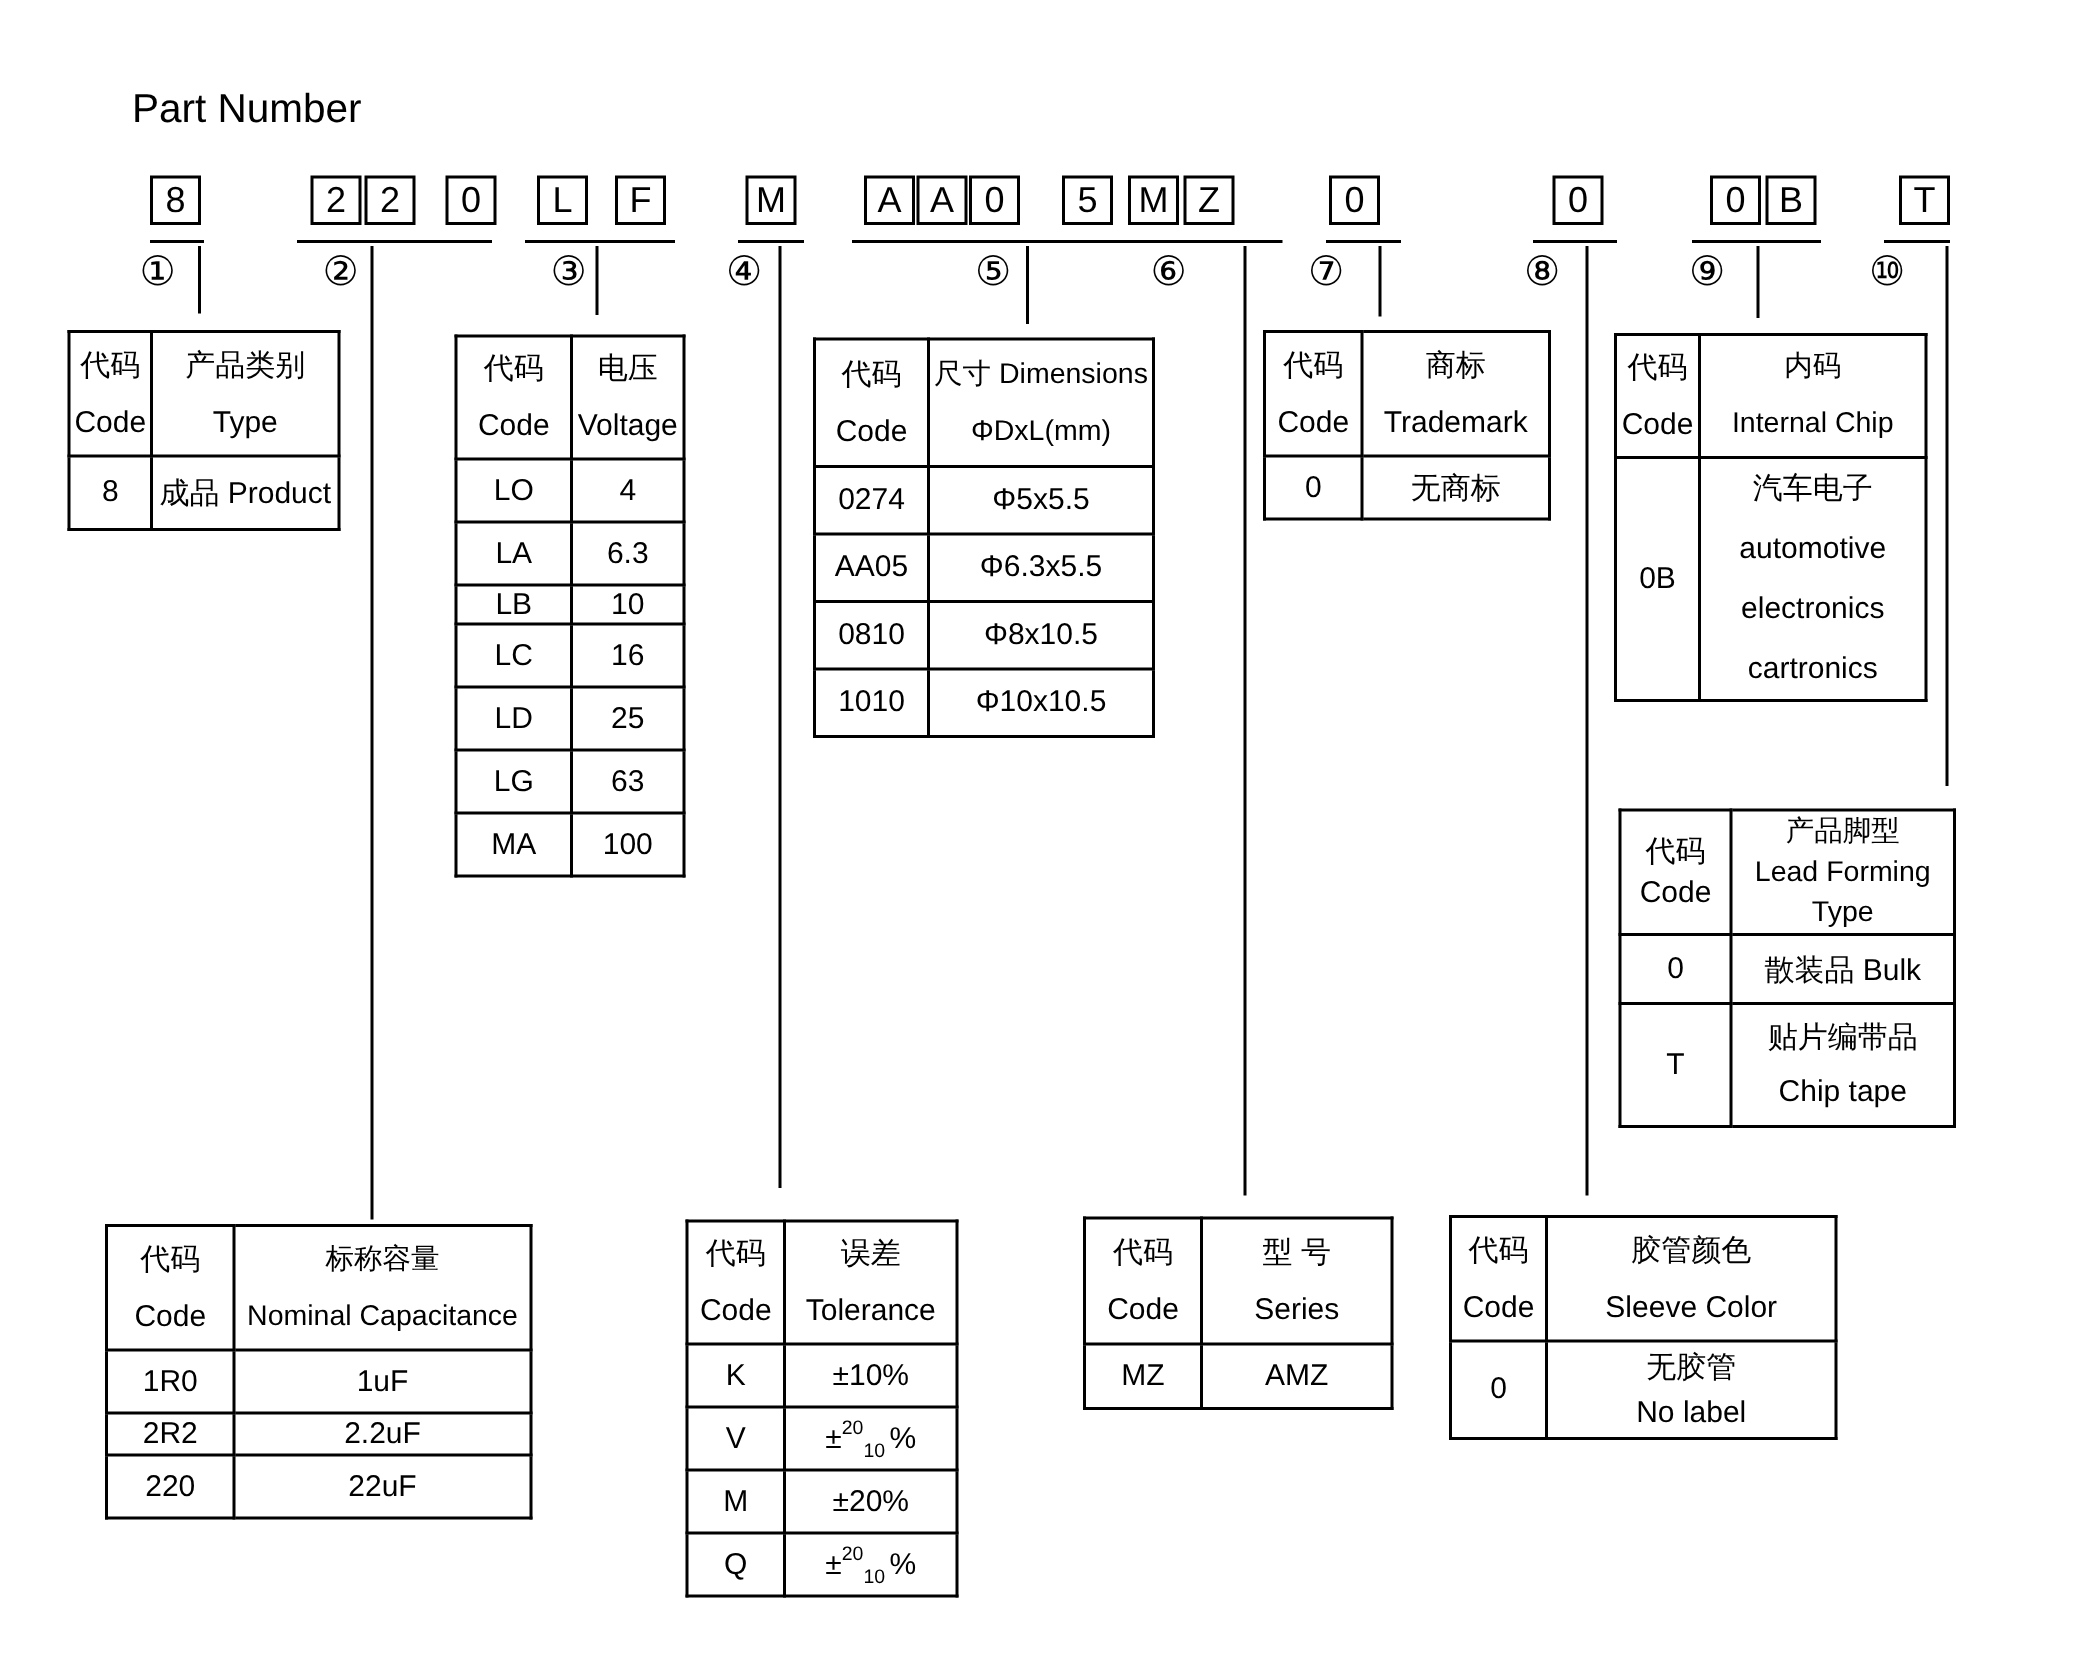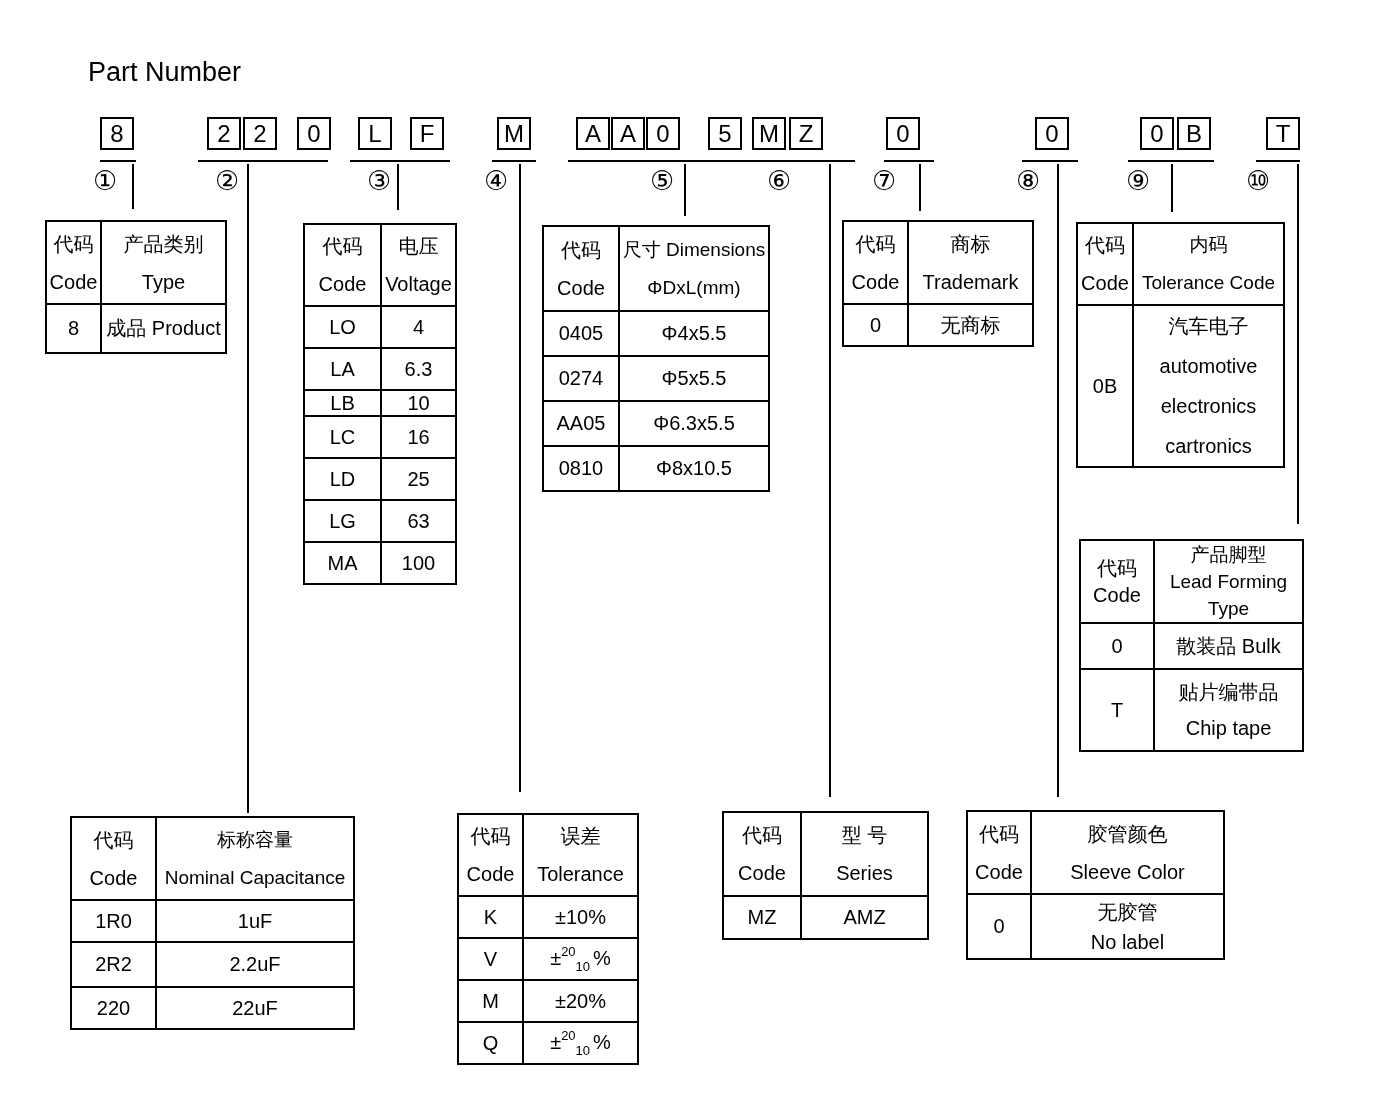--- a/index.html
+++ b/index.html
@@ -171,35 +171,35 @@
       <td>
             <span class="ln l38">代码</span>
             <span class="ln l38">Code</span>
           </td>
       <td class="fs19">
             <span class="ln l38">尺寸 Dimensions</span>
             <span class="ln l38">ΦDxL(mm)</span>
           </td>
     </tr>
     <tr style="height:45px">
-          <td>0405</td>
-          <td>Φ4x5.5</td>
-        </tr>
-    <tr style="height:45px">
           <td>0274</td>
           <td>Φ5x5.5</td>
         </tr>
     <tr style="height:45px">
           <td>AA05</td>
           <td>Φ6.3x5.5</td>
         </tr>
     <tr style="height:45px">
           <td>0810</td>
           <td>Φ8x10.5</td>
         </tr>
+    <tr style="height:45px">
+          <td>1010</td>
+          <td>Φ10x10.5</td>
+        </tr>
   </tbody>
     </table>
 
   <table class="tbl" style="left:842px;top:220px;width:190px">
     <colgroup>
         <col style="width:65px">
         <col style="width:125px">
       </colgroup>
     <tbody>
         <tr style="height:83px">
@@ -225,21 +225,21 @@
         <col style="width:151px">
       </colgroup>
     <tbody>
         <tr style="height:82px">
       <td>
             <span class="ln l38">代码</span>
             <span class="ln l38">Code</span>
           </td>
       <td class="fs19">
             <span class="ln l38">内码</span>
-            <span class="ln l38">Tolerance Code</span>
+            <span class="ln l38">Internal Chip</span>
           </td>
     </tr>
     <tr style="height:159px">
       <td>0B</td>
       <td>
         <span class="ln l40">汽车电子</span>
         <span class="ln l40">automotive</span>
         <span class="ln l40">electronics</span>
         <span class="ln l40">cartronics</span>
       </td>
@@ -291,21 +291,21 @@
           </td>
       <td class="fs19">
             <span class="ln l38">标称容量</span>
             <span class="ln l38">Nominal Capacitance</span>
           </td>
     </tr>
     <tr style="height:42px">
           <td>1R0</td>
           <td>1uF</td>
         </tr>
-    <tr style="height:45px">
+    <tr style="height:28px">
           <td>2R2</td>
           <td>2.2uF</td>
         </tr>
     <tr style="height:42px">
           <td>220</td>
           <td>22uF</td>
         </tr>
   </tbody>
     </table>
 

